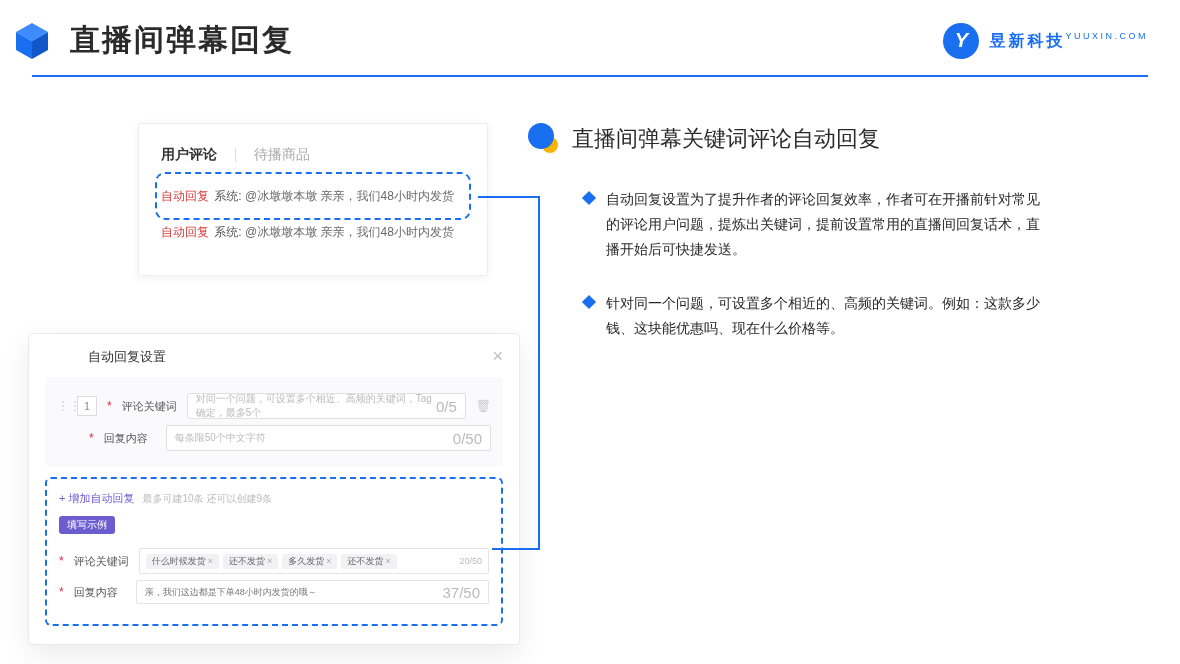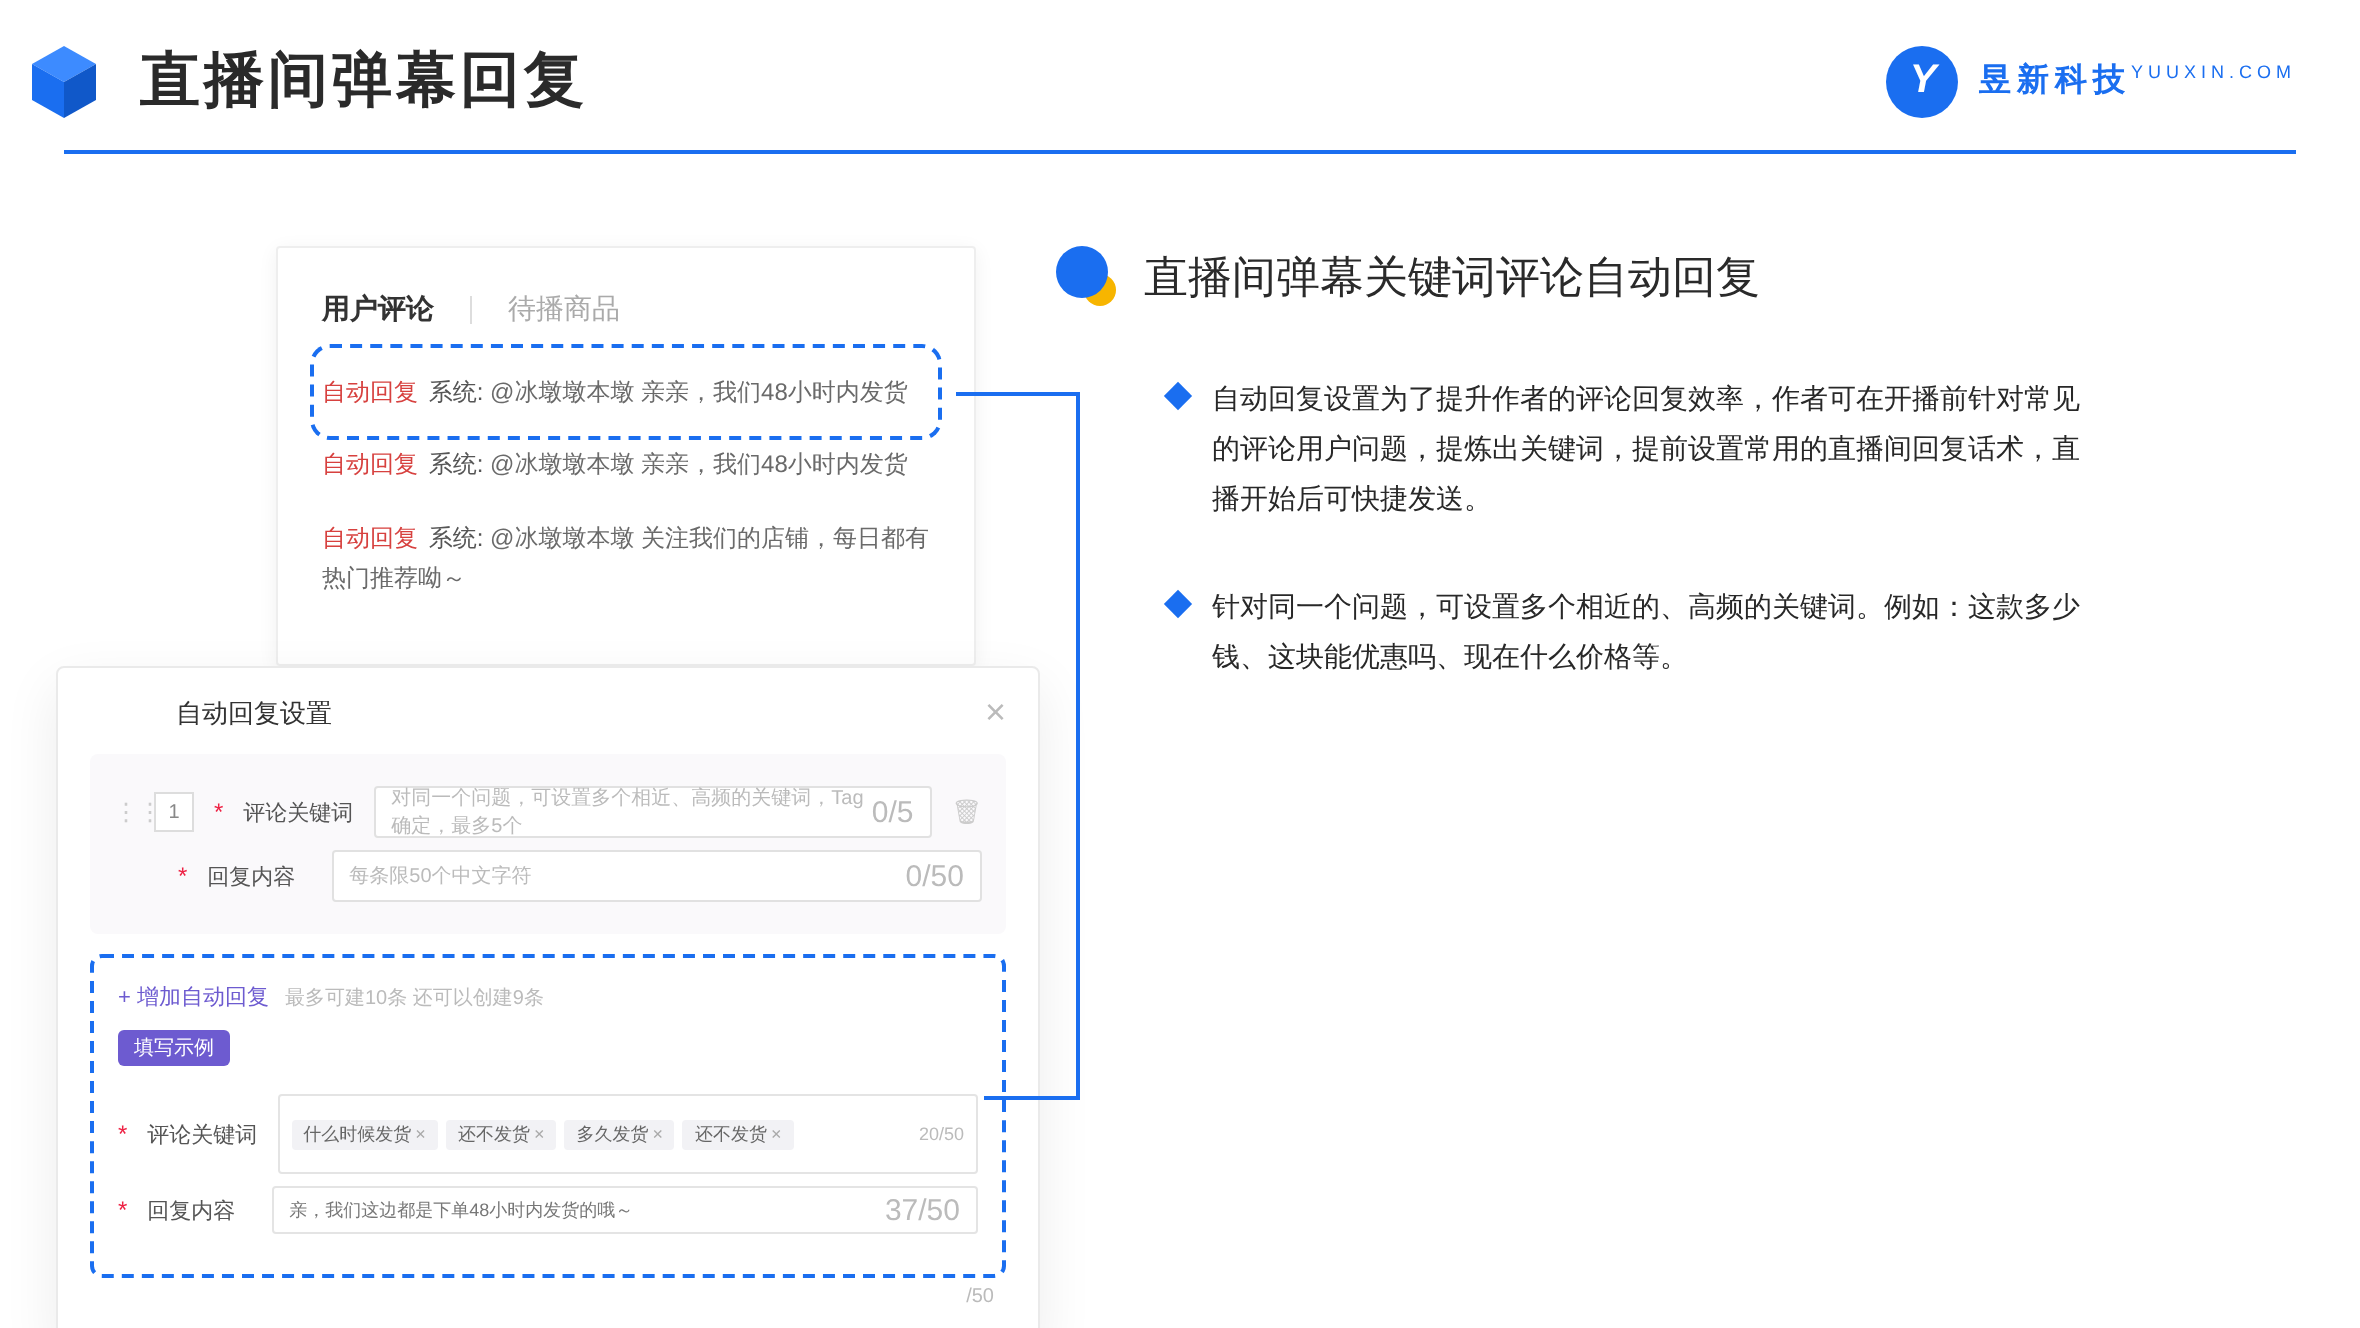--- a/index.html
+++ b/index.html
@@ -51,21 +51,21 @@
 .input-ph { color: #bbb; }
 .input-count { color: #bbb; font-size: 15px; }
 .trash { color: #ccc; font-size: 12px; }
 
 .example-block { border: 2px dashed #1a6ef0; border-radius: 6px; padding: 12px 12px 14px 12px; position: relative; }
 .add-row { display:flex; align-items:center; gap:8px; margin-bottom: 8px; }
 .add-link { color: #6d5bd0; font-size: 11px; }
 .add-hint { color: #bbb; font-size: 10px; }
 .example-badge { display: inline-block; background: #6d5bd0; color: #fff; font-size: 10px; padding: 2px 8px; border-radius: 3px; margin-bottom: 8px; }
 .ex-row { display: flex; align-items: center; gap: 10px; margin: 6px 0; }
-.tag-box { flex: 1; height: 40px; background: #fff; border: 1px solid #e4e4e4; border-radius: 2px; display: flex; align-items: center; padding: 0 6px; gap: 4px; font-size: 9px; }
+.tag-box { flex: 1; height: 26px; background: #fff; border: 1px solid #e4e4e4; border-radius: 2px; display: flex; align-items: center; padding: 0 6px; gap: 4px; font-size: 9px; }
 .tag { background: #f2f2f5; color: #666; padding: 1px 6px; border-radius: 2px; display: inline-flex; align-items: center; gap: 2px; }
 .tag-x { color: #aaa; }
 .tag-count { margin-left: auto; color: #bbb; font-size: 9px; }
 .ex-text-box { flex:1; height:24px; background:#fff; border:1px solid #e4e4e4; border-radius:2px; padding:0 8px; display:flex; align-items:center; justify-content:space-between; font-size:9px; color:#777; }
 
 
 .connector1 { position:absolute; left:450px; top:73px; width:62px; height:2px; border-top:2px solid #1a6ef0; }
 .connector1v { position:absolute; left:510px; top:73px; width:2px; height:354px; border-left:2px solid #1a6ef0; }
 .connector2 { position:absolute; left:464px; top:425px; width:48px; height:2px; border-top:2px solid #1a6ef0; }
 
@@ -117,25 +117,20 @@
       <div class="reply-item highlighted">
         <span class="badge-auto">自动回复</span>
         <span class="sys-label">系统:</span>
         <span class="reply-text">@冰墩墩本墩 亲亲，我们48小时内发货</span>
       </div>
       <div class="reply-item">
         <span class="badge-auto">自动回复</span>
         <span class="sys-label">系统:</span>
         <span class="reply-text">@冰墩墩本墩 亲亲，我们48小时内发货</span>
       </div>
-      <div class="reply-item">
-        <span class="badge-auto">自动回复</span>
-        <span class="sys-label">系统:</span>
-        <span class="reply-text">@冰墩墩本墩 关注我们的店铺，每日都有热门推荐呦～</span>
-      </div>
     </div>
 
     <div class="settings-card">
       <div class="settings-head">
         <span class="settings-title">自动回复设置</span>
         <span class="close-x">×</span>
       </div>
 
       <div class="form-block">
         <div class="form-row">
@@ -190,21 +185,20 @@
         </div>
         <div class="ex-row">
           <span class="req-dot">*</span>
           <span class="field-label">回复内容</span>
           <span class="ex-text-box">
             <span>亲，我们这边都是下单48小时内发货的哦～</span>
             <span class="input-count">37/50</span>
           </span>
         </div>
       </div>
-      <div style="text-align:right; padding:4px 6px 0 0; color:#bbb; font-size:10px;">/50</div>
     </div>
 
     <div class="connector1"></div>
     <div class="connector1v"></div>
     <div class="connector2"></div>
   </div>
 
   <div class="right-col">
     <div class="sec-head">
       <span class="sec-icon">

